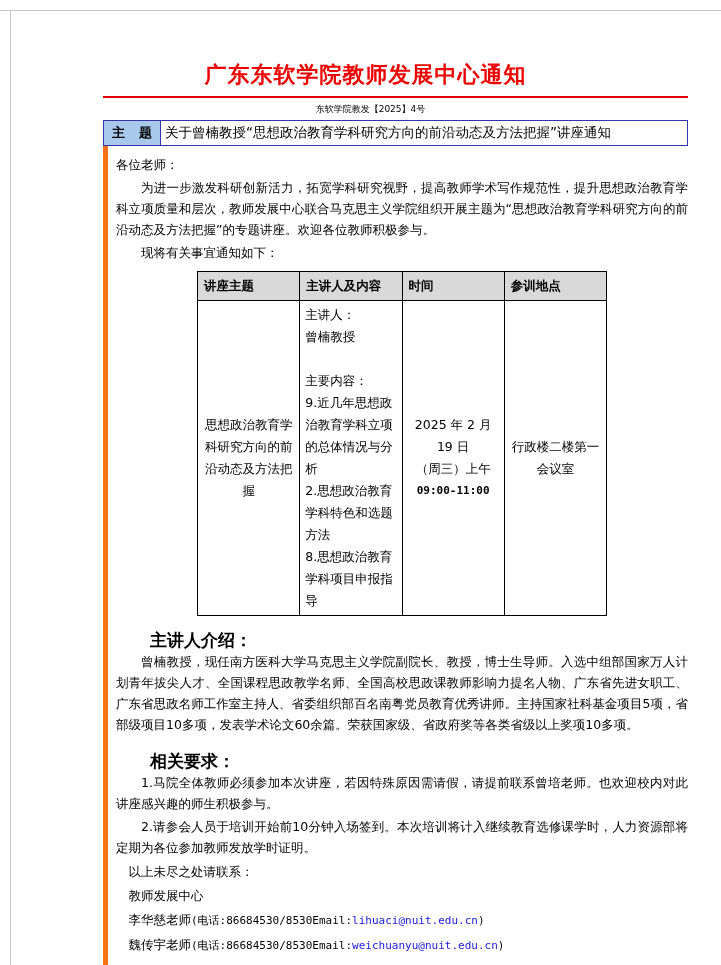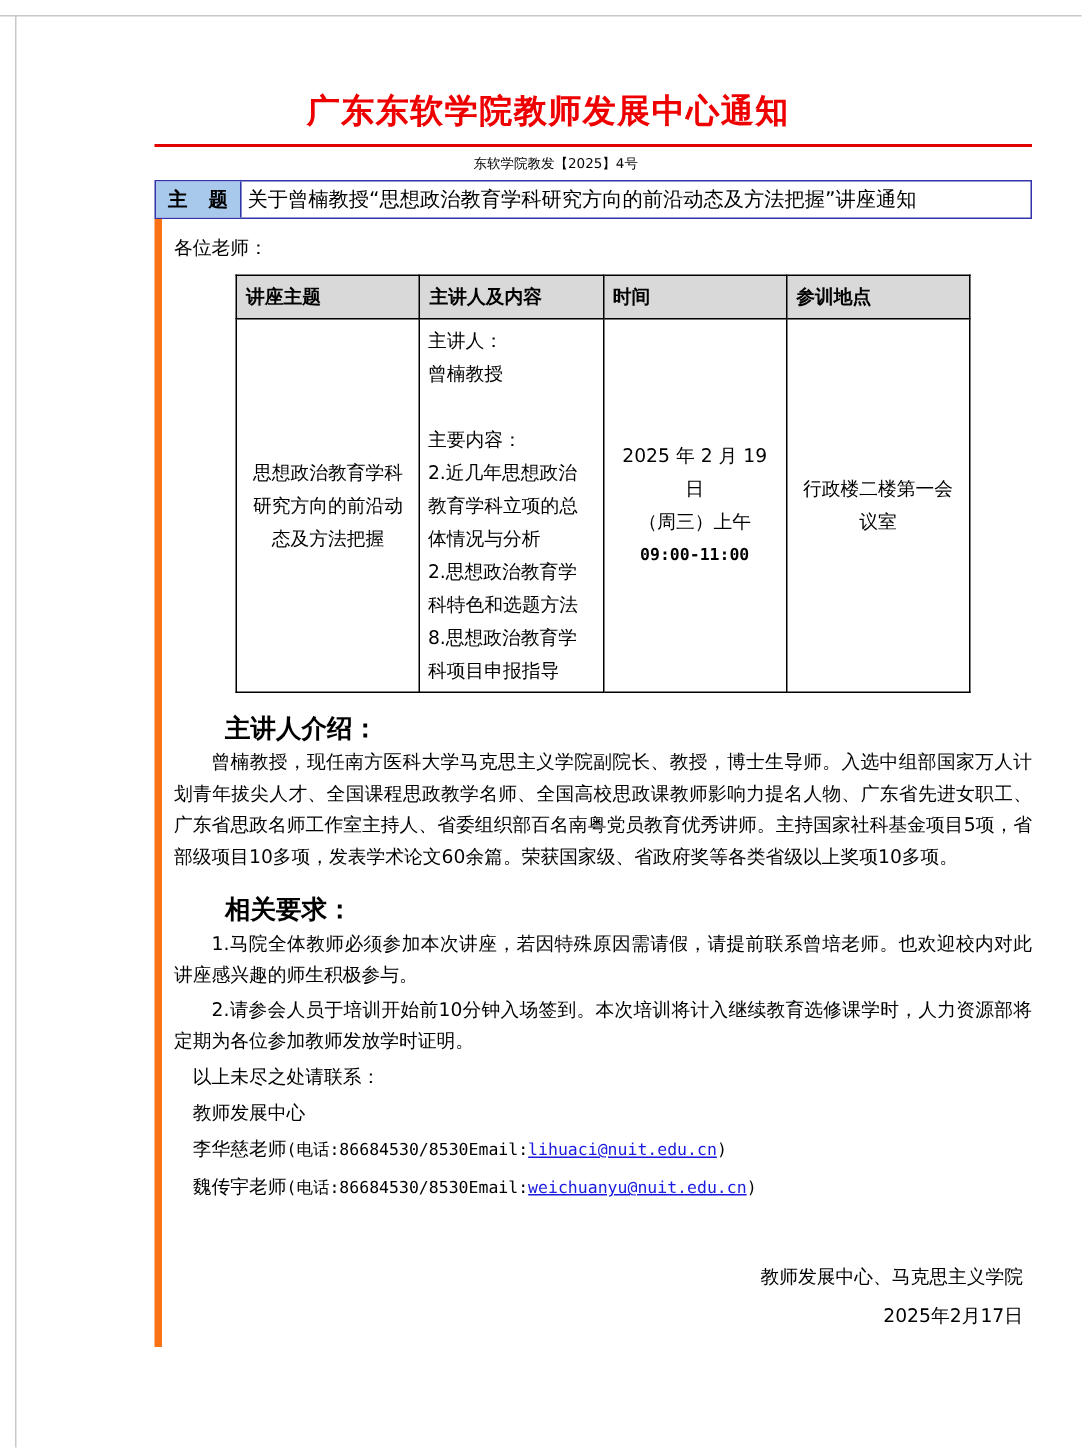--- a/index.html
+++ b/index.html
@@ -120,21 +120,21 @@
     text-indent: 2em;
     margin: 0;
     font-size: 17px;
     line-height: 21px;
   }
   .spacer { height: 14px; }
   
   table.info {
     border-collapse: collapse;
     margin: 8px auto 0 auto;
-    width: 490px;
+    width: 410px;
     table-layout: fixed;
   }
   table.info th, table.info td {
     border: 1px solid #000000;
     font-size: 12.5px;
     padding: 3px 5px;
     vertical-align: middle;
     line-height: 22px;
   }
   table.info th {
@@ -158,21 +158,20 @@
     margin: 0;
   }
   .mono {
     font-family: "DejaVu Sans Mono", "Liberation Mono", monospace;
     font-size: 11px;
   }
   .email {
     font-family: "DejaVu Sans Mono", "Liberation Mono", monospace;
     font-size: 11px;
     color: #1a1ae0;
-    text-decoration: underline;
   }
   .sign {
     text-align: right;
     font-size: 12.5px;
     line-height: 26px;
     padding-right: 6px;
     margin: 0;
   }
   .sign-block { margin-top: 34px; }
 </style>
@@ -193,39 +192,41 @@
       <div class="subject-label">
         <span>主</span>
         <span>题</span>
       </div>
       <div class="subject-text">关于曾楠教授“思想政治教育学科研究方向的前沿动态及方法把握”讲座通知</div>
     </div>
 
     <div class="body-wrap">
 
       <p class="para">各位老师：</p>
+      <p class="para indent">为进一步激发科研创新活力，拓宽学科研究视野，提高教师学术写作规范性，提升思想政治教育学科立项质量和层次，教师发展中心联合马克思主义学院组织开展主题为“思想政治教育学科研究方向的前沿动态及方法把握”的专题讲座。欢迎各位教师积极参与。</p>
+      <p class="para indent">现将有关事宜通知如下：</p>
 
       <table class="info">
         <thead>
           <tr>
             <th>讲座主题</th>
             <th>主讲人及内容</th>
             <th>时间</th>
             <th>参训地点</th>
           </tr>
         </thead>
         <tbody>
           <tr>
             <td class="c-topic">思想政治教育学科研究方向的前沿动态及方法把握</td>
             <td class="c-content">
               <span class="cell-line">主讲人：</span>
               <span class="cell-line">曾楠教授</span>
               <span class="cell-line">&nbsp;</span>
               <span class="cell-line">主要内容：</span>
-              <span class="cell-line">2.近几年思想政治教育学科立项的总体情况与分析</span>
+              <span class="cell-line">9.近几年思想政治教育学科立项的总体情况与分析</span>
               <span class="cell-line">2.思想政治教育学科特色和选题方法</span>
               <span class="cell-line">8.思想政治教育学科项目申报指导</span>
             </td>
             <td class="c-time">
               <span class="cell-line">2025 年 2 月 19 日</span>
               <span class="cell-line">（周三）上午</span>
               <span class="cell-line time-small mono">09:00-11:00</span>
             </td>
             <td class="c-place">行政楼二楼第一会议室</td>
           </tr>

